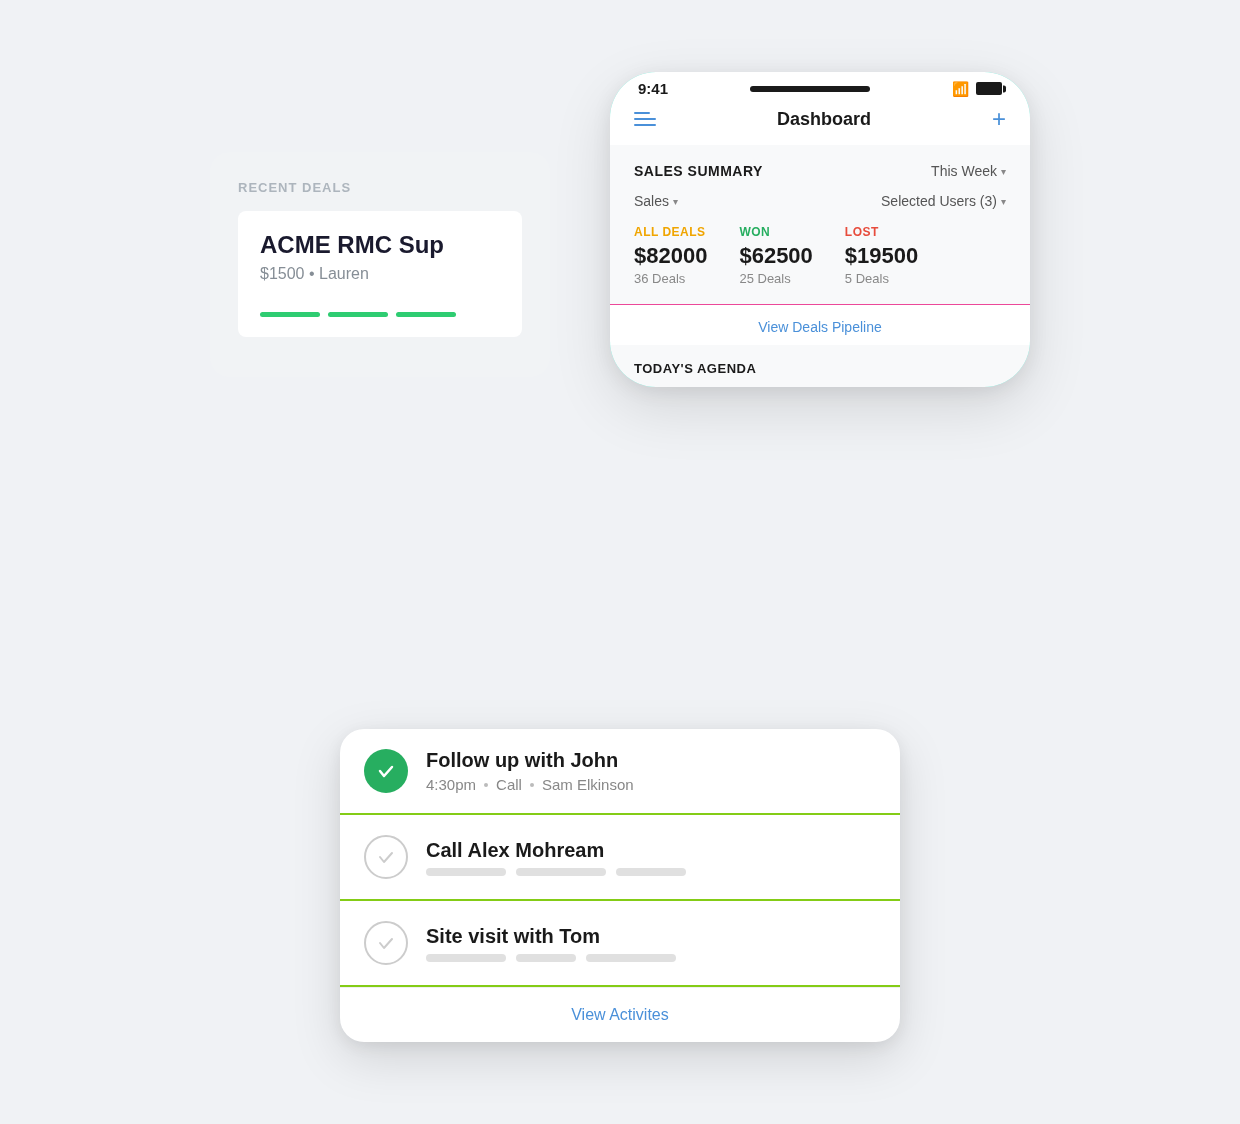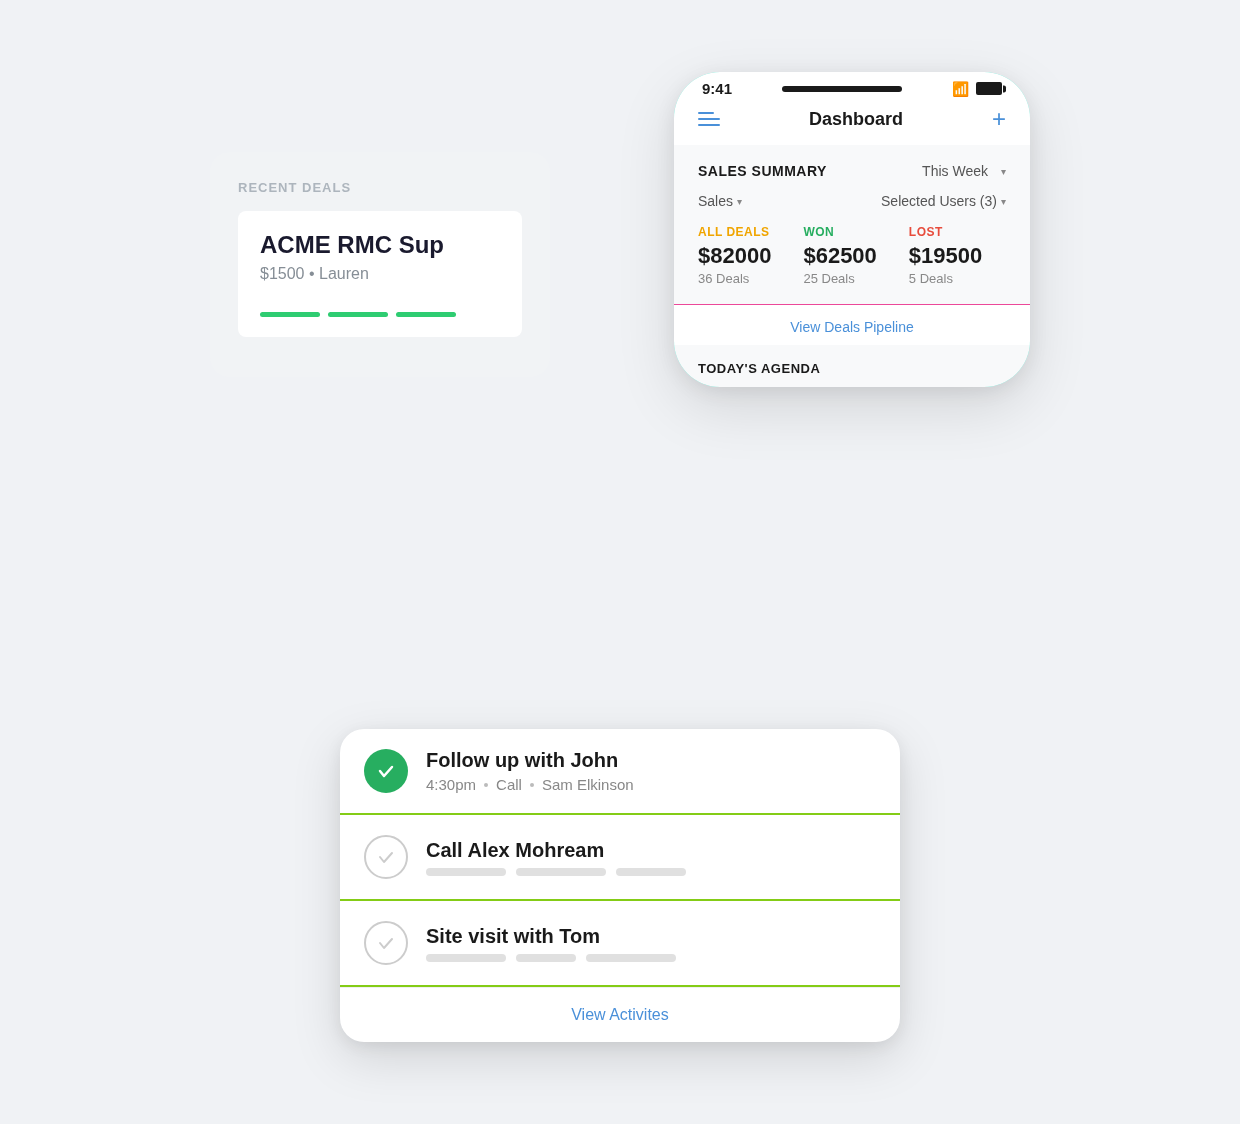--- a/index.html
+++ b/index.html
@@ -84,21 +84,21 @@
       border-radius: 50% 30% 50% 30%;
       z-index: 2;
       opacity: 0.85;
     }
 
     
     .phone {
       position: absolute;
       top: 0;
       right: 40px;
-      width: 356px;
+      width: 420px;
       background: #5eead4;
       border-radius: 46px;
       box-shadow: 0 20px 60px rgba(0,0,0,0.12), 0 4px 20px rgba(0,0,0,0.08);
       z-index: 3;
       padding: 0;
       overflow: hidden;
     }
 
     .status-bar {
       display: flex;
@@ -206,21 +206,21 @@
     .sales-summary-title {
       font-size: 14px;
       font-weight: 700;
       color: #1a1a1a;
       letter-spacing: 0.5px;
     }
 
     .this-week-btn {
       display: flex;
       align-items: center;
-      gap: 13px;
+      gap: 4px;
       font-size: 14px;
       color: #555;
       cursor: pointer;
     }
 
     .chevron-down {
       font-size: 10px;
       color: #888;
     }
 

